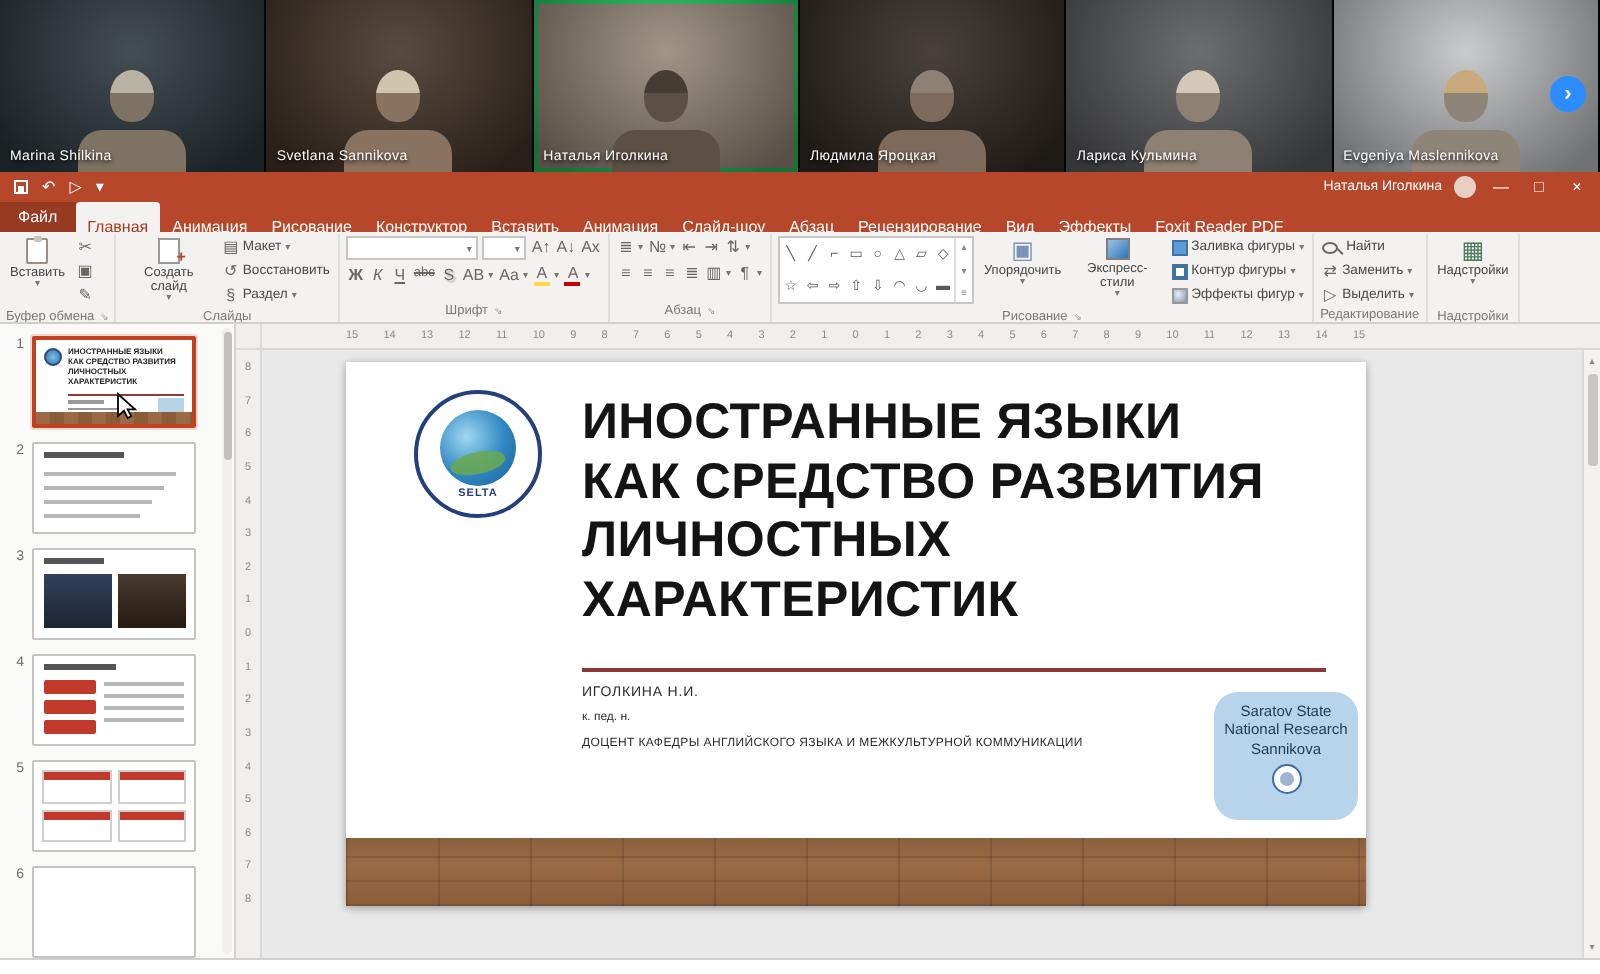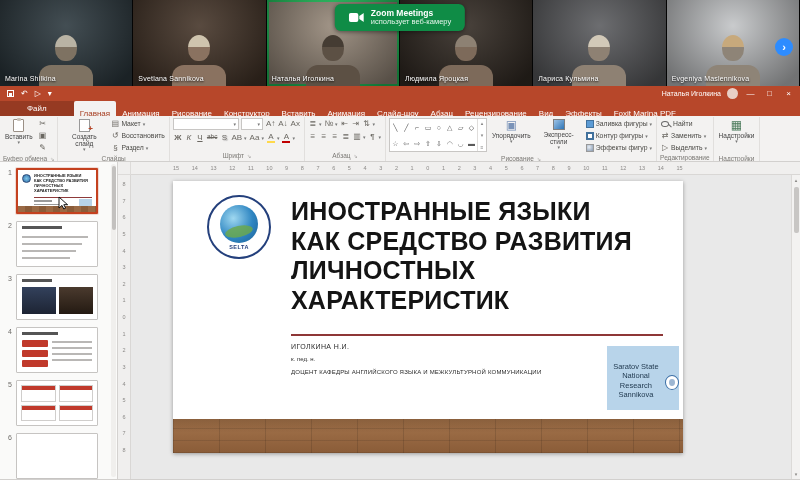--- a/index.html
+++ b/index.html
@@ -30,21 +30,21 @@
 .save{width:7px;height:7px;border:1px solid #fff;position:relative;display:inline-block}
 .save::after{content:"";position:absolute;left:1px;bottom:0;width:3px;height:3px;background:#fff}
 .wtitle{position:absolute;left:50%;transform:translateX(-50%);font-size:8px;white-space:nowrap}
 .wright{margin-left:auto;display:flex;align-items:center;gap:6px;padding-right:5px;font-size:7px;z-index:1}
 .avatar{width:11px;height:11px;border-radius:50%;background:#e8cfc5;display:inline-block}
 .wc{font-size:8px;width:13px;text-align:center}
 
 .tabrow{flex:0 0 15px;height:15px;background:#b7472a;display:flex;align-items:stretch}
 .tabs{display:flex}
 .tab{font-size:8px;color:#fff;padding:12px 6px;display:flex;align-items:center;white-space:nowrap;cursor:default}
-.tab.file{background:rgba(0,0,0,.18);padding:0 27px}
+.tab.file{background:rgba(0,0,0,.18);padding:0 9px}
 .tab.sel{background:#f3f2f1;color:#a63d20;border-radius:2px 2px 0 0}
 .tellme{display:flex;align-items:center;gap:4px;color:#fff;font-size:8px;padding:0 8px;margin-left:4px}
 .bulb{width:7px;height:7px;border:1px solid #ffe28a;border-radius:50%;position:relative;display:inline-block}
 .bulb::after{content:"";position:absolute;left:2px;top:6px;width:2px;height:2px;background:#ffe28a}
 
 
 .ribbon{flex:0 0 46px;height:46px;background:#f3f2f1;border-bottom:1px solid #d2d0ce;display:flex;overflow:hidden;padding-top:1px}
 .rgroup{display:flex;flex-direction:column;border-right:1px solid #e1dfdd;padding:0 3px}
 .rcontent{flex:1;display:flex;gap:3px;align-items:flex-start;padding-top:1px}
 .rcontent.col{flex-direction:column;gap:2px}
@@ -127,21 +127,21 @@
 
 .selta{position:absolute;left:34px;top:14px;width:64px;height:64px;border-radius:50%;background:#fff;border:2px solid #24407c;display:flex;flex-direction:column;align-items:center;justify-content:center}
 .globe{width:38px;height:38px;border-radius:50%;background:radial-gradient(circle at 35% 35%,#9fd8f0,#2f86c2 55%,#1b5e93);position:relative;overflow:hidden}
 .globe::after{content:"";position:absolute;left:5px;top:21px;width:28px;height:11px;border-radius:50%;background:rgba(106,168,79,.85);transform:rotate(-12deg)}
 .selta-text{font-size:5.5px;font-weight:bold;color:#24407c;margin-top:1px;letter-spacing:.5px}
 .stitle{position:absolute;left:118px;top:16px;width:380px;font-size:25px;font-weight:bold;color:#141414;line-height:1.18;letter-spacing:.2px}
 .sdivider{position:absolute;left:118px;top:153px;width:372px;height:2px;background:#8e3636}
 .sauthor{position:absolute;left:118px;top:162px;font-size:7px;color:#2b2b2b;letter-spacing:.4px}
 .sdegree{position:absolute;left:118px;top:175px;font-size:6px;color:#2b2b2b}
 .spos{position:absolute;left:118px;top:188px;font-size:6px;color:#2b2b2b;letter-spacing:.2px;width:300px}
-.univbox{position:absolute;left:434px;top:165px;width:72px;height:64px;background:#b8d4ea;border-radius:0;display:flex;flex-direction:row;align-items:center;padding-top:5px}
+.univbox{position:absolute;left:434px;top:165px;width:72px;height:64px;background:#b8d4ea;border-radius:12px;display:flex;flex-direction:column;align-items:center;padding-top:5px}
 .univ-text{font-size:7.5px;color:#233c52;text-align:center;line-height:1.25}
 .emblem{width:15px;height:15px;border-radius:50%;background:#fff;border:1.5px solid #3a6ea5;margin-top:3px;position:relative}
 .emblem::after{content:"";position:absolute;inset:3px;border-radius:50%;background:#3a6ea5;opacity:.5}
 .floor{position:absolute;left:0;right:0;bottom:0;height:34px;background:
  linear-gradient(180deg,rgba(60,35,15,.25),rgba(0,0,0,0) 40%),
  repeating-linear-gradient(90deg,rgba(0,0,0,.12) 0 1px,rgba(0,0,0,0) 1px 46px),
  repeating-linear-gradient(0deg,rgba(0,0,0,.10) 0 1px,rgba(0,0,0,0) 1px 12px),
  linear-gradient(180deg,#a4744c,#8a5c38)}
 
 .notes{flex:0 0 22px;height:22px;background:#fff;border-top:1px solid #d2d0ce;font-size:8.5px;color:#262626;display:flex;align-items:center;padding-left:138px}
@@ -189,32 +189,20 @@
           <div class="pname">Лариса Кульмина</div>
         </div>
         <div class="tile" style="background: rgb(195, 197, 199);">
           <div class="person">
             <div class="head" style="background: linear-gradient(rgb(199, 169, 124) 0px, rgb(199, 169, 124) 45%, rgb(142, 132, 119) 45%);"></div>
             <div class="pbody" style="background: rgb(142, 132, 119);"></div>
           </div>
           <div class="pname">Evgeniya Maslennikova</div>
         </div>
       </div>
-    <div class="notif">
-      <span>
-        <svg width="15" height="11" viewBox="0 0 15 11">
-            <rect x="0" y="1" width="9.5" height="9" rx="2" fill="#fff"></rect>
-            <path d="M10.5 4 L15 1 L15 10 L10.5 7 Z" fill="#fff"></path>
-          </svg>
-      </span>
-      <span class="ntext">
-        <b>Zoom Meetings</b>
-        <span>использует веб-камеру</span>
-      </span>
-    </div>
     <button class="znext">›</button>
   </section>
 
   <section class="ppt">
 
     <div class="titlebar">
       <div class="qat">
         <span class="save"></span>
         <span>↶</span>
         <span>▷</span>
@@ -236,21 +224,21 @@
           <div class="tab">Анимация</div>
           <div class="tab">Рисование</div>
           <div class="tab">Конструктор</div>
           <div class="tab">Вставить</div>
           <div class="tab">Анимация</div>
           <div class="tab">Слайд-шоу</div>
           <div class="tab">Абзац</div>
           <div class="tab">Рецензирование</div>
           <div class="tab">Вид</div>
           <div class="tab">Эффекты</div>
-          <div class="tab">Foxit Marina PDF</div>
+          <div class="tab">Foxit Reader PDF</div>
         </div>
     </div>
 
     <div class="ribbon">
 
       <div class="rgroup">
         <div class="rcontent">
           <div class="bigbtn">
             <span class="clipicon"></span>
             <span class="blab">Вставить</span>

